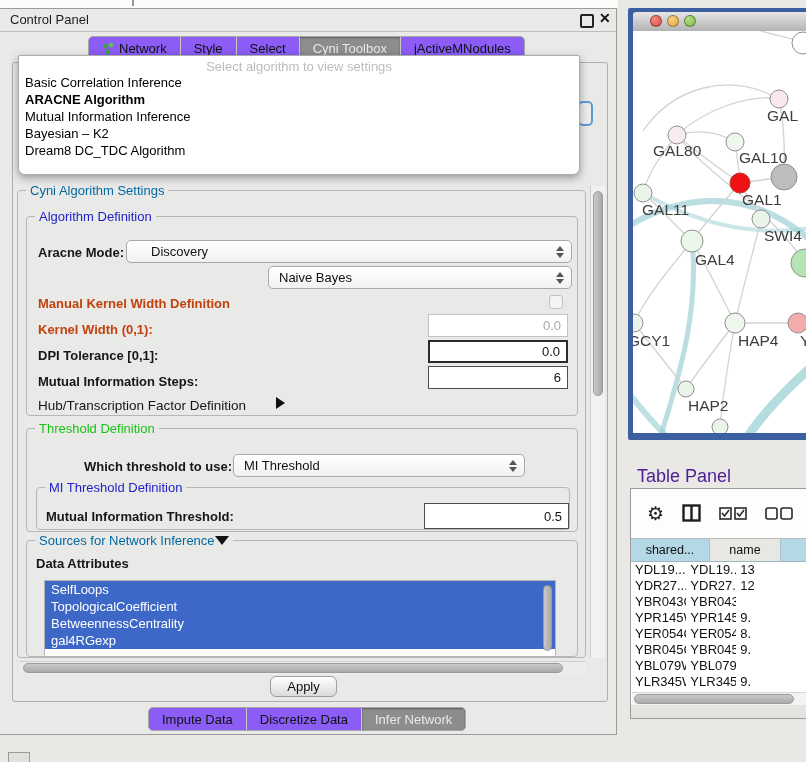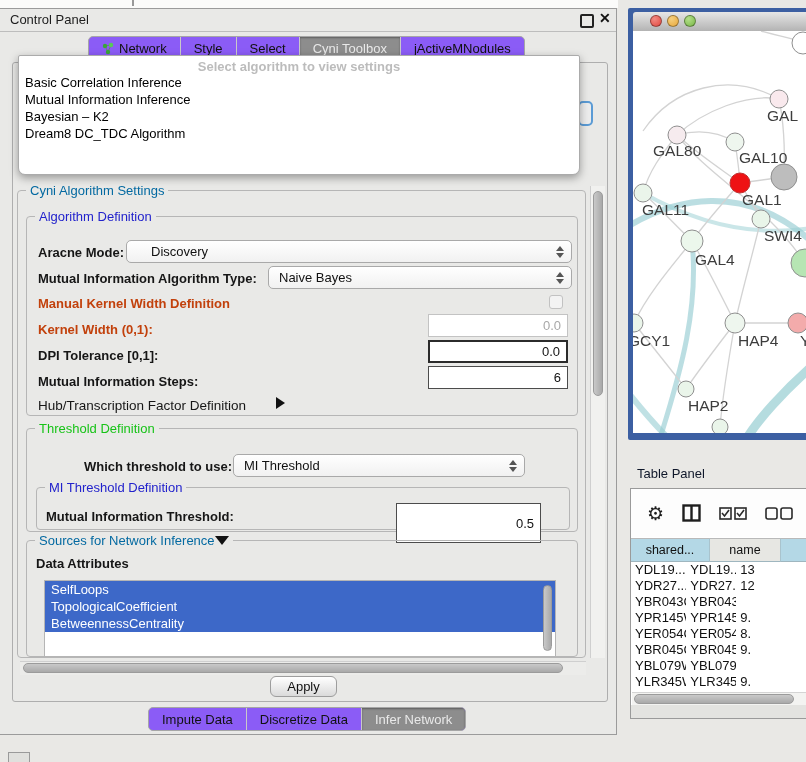--- a/index.html
+++ b/index.html
@@ -52,21 +52,21 @@
          display:flex;align-items:center;justify-content:flex-end;padding-right:6px;color:#111;}
   .field.dim{color:#a8a8a8;}
   .field.strong{border:2px solid #2b2b2b;}
   .field.med{border:1px solid #4c4c4c;}
 
   .checkbox{width:14px;height:14px;border:1px solid #c2c2c2;border-radius:3px;background:#f3f3f3;box-sizing:border-box;}
 
   
   .dd{left:18px;top:55px;width:560px;height:118px;background:#ffffff;border:1px solid #ababab;
       border-radius:2px 2px 7px 7px;box-shadow:0 3px 8px rgba(0,0,0,.35);z-index:60;}
-  .dd-header{position:absolute;left:0;top:3px;width:100%;text-align:center;font-size:13px;color:#bcbcbc;font-weight:bold;}
+  .dd-header{position:absolute;left:0;top:3px;width:100%;text-align:center;font-size:13px;color:#bcbcbc;}
   .dd-items{position:absolute;left:0;top:18px;width:100%;}
   .dd-item{font-size:13px;color:#000;padding:1px 0 1px 6px;height:15px;line-height:15px;white-space:nowrap;}
   .dd-item.bold{font-weight:bold;}
 
   
   .ghost-combo{left:35px;top:148px;width:528px;height:27px;background:#fff;border:1px solid #a8a8a8;
                border-radius:6px;z-index:10;font-size:13px;color:#b7b7b7;display:flex;align-items:center;
                padding-left:12px;box-sizing:border-box;}
   .ghost-focus{left:578px;top:101px;width:15px;height:25px;border:2px solid #5b9bd5;border-radius:5px;
                background:#ececec;z-index:10;box-sizing:border-box;}
@@ -89,21 +89,21 @@
               border-top:9px solid #111;display:inline-block;}
 
   
   .net-window{left:628px;top:8px;width:260px;height:432px;background:#3c5fa2;border-radius:2px;}
   .net-titlebar{left:633px;top:12px;width:250px;height:19px;
                 background:linear-gradient(#e6e6e6,#b3b3b3);border-radius:3px 3px 0 0;border-bottom:1px solid #8a8a8a;}
   .tl{width:12px;height:12px;border-radius:50%;box-sizing:border-box;border:1px solid rgba(0,0,0,.35);}
   .net-canvas{left:633px;top:31px;width:250px;height:402px;background:#ffffff;overflow:hidden;}
 
   
-  .tp-title{left:637px;top:466px;font-size:13px;color:#0f172a;}
+  .tp-title{left:637px;top:466px;font-size:18px;color:#4c1d95;}
   .tbl-window{left:630px;top:488px;width:250px;height:231px;background:#ffffff;border:1px solid #9a9a9a;box-sizing:border-box;}
   .tbl-toolbar{left:631px;top:489px;width:248px;height:48px;background:#fdfdfd;display:flex;align-items:center;gap:18px;padding-left:16px;box-sizing:border-box;}
   .hdr-row{left:631px;top:538px;height:24px;display:flex;}
   .hdr-cell{box-sizing:border-box;border-right:1px solid #a9c3cd;border-top:1px solid #b9b9b9;border-bottom:1px solid #9fb6bf;
             font-size:12.5px;color:#111;display:flex;align-items:center;justify-content:center;}
   .tbl-rows{left:631px;top:562px;width:175px;height:128px;overflow:hidden;}
   .tbl-row{display:flex;height:16px;line-height:16px;font-size:13px;color:#111;}
   .tbl-cell{box-sizing:border-box;padding-left:4px;white-space:nowrap;overflow:hidden;}
 
   .bl-grip{left:8px;top:752px;width:22px;height:16px;background:#e0e0dd;border:1px solid #9a9a9a;box-sizing:border-box;}
@@ -166,21 +166,20 @@
 
   <div class="abs lbl" style="left:38px;top:245px;">Aracne Mode:</div>
   <div class="abs combo" style="left:126px;top:240px;width:446px;height:23px;padding-left:24px;">
     <span>Discovery</span>
     <span class="arrows">
         <span class="tri-up"></span>
         <span class="tri-dn"></span>
       </span>
   </div>
 
-  <div class="abs lbl" style="left:38px;top:271px;">Mutual Information Algorithm Type:</div>
   <div class="abs combo" style="left:268px;top:266px;width:304px;height:23px;">
     <span>Naive Bayes</span>
     <span class="arrows">
         <span class="tri-up"></span>
         <span class="tri-dn"></span>
       </span>
   </div>
 
   <div class="abs lbl dim" style="left:38px;top:296px;">Manual Kernel Width Definition</div>
   <div class="abs checkbox" style="left:549px;top:295px;"></div>
@@ -207,34 +206,35 @@
     <span class="arrows">
         <span class="tri-up"></span>
         <span class="tri-dn"></span>
       </span>
   </div>
 
   <div class="abs grp" style="left:36px;top:487px;width:534px;height:43px;">
     <span class="grp-legend blue">MI Threshold Definition</span>
   </div>
   <div class="abs lbl" style="left:46px;top:509px;">Mutual Information Threshold:</div>
-  <div class="abs field med" style="left:396px;top:503px;width:145px;height:40px;">0.5</div>
+  <div class="abs field med" style="left:424px;top:503px;width:145px;height:26px;">0.5</div>
 
   <div class="abs grp" style="left:26px;top:540px;width:552px;height:117px;">
     <span class="grp-legend" style="display:flex;align-items:center;gap:0;">
       <span>Sources for Network Inference</span>
       <span class="arrow-down" style="border-top-color:#111;"></span>
     </span>
   </div>
   <div class="abs lbl" style="left:36px;top:556px;">Data Attributes</div>
 
   <div class="abs attr-list" style="left:44px;top:580px;width:512px;height:77px;" id="attrList">
       <div class="attr-item">SelfLoops</div>
       <div class="attr-item">TopologicalCoefficient</div>
       <div class="attr-item">BetweennessCentrality</div>
+      <div class="attr-item">gal4RGexp</div>
     </div>
   <div class="abs sb-thumb" style="left:543px;top:585px;width:9px;height:66px;"></div>
 
   <div class="abs" style="left:20px;top:661px;width:566px;height:13px;background:#ececea;border-top:1px solid #cfcfcf;">
     <div class="hsb-thumb" style="position:absolute;left:3px;top:1px;width:540px;height:10px;"></div>
   </div>
 
   <div class="abs btn" style="left:270px;top:676px;width:67px;height:21px;">Apply</div>
 
   <div class="abs tabbar" style="left:148px;top:707px;" id="bottomTabs">
@@ -249,20 +249,21 @@
       </div>
     </div>
 
   <div class="abs ghost-combo">gal-filtered.sif default node</div>
   <div class="abs ghost-focus"></div>
 
   <div class="abs dd">
     <div class="dd-header">Select algorithm to view settings</div>
     <div class="dd-items" id="ddItems">
         <div class="dd-item">Basic Correlation Inference</div>
+        <div class="dd-item bold">ARACNE Algorithm</div>
         <div class="dd-item">Mutual Information Inference</div>
         <div class="dd-item">Bayesian – K2</div>
         <div class="dd-item">Dream8 DC_TDC Algorithm</div>
       </div>
   </div>
 
   <div class="abs net-window"></div>
   <div class="abs net-titlebar"></div>
   <div class="abs tl" style="left:650px;top:15px;background:radial-gradient(circle at 35% 30%,#f08a82,#e3473f);"></div>
   <div class="abs tl" style="left:667px;top:15px;background:radial-gradient(circle at 35% 30%,#f5cf7e,#e9a93c);"></div>

